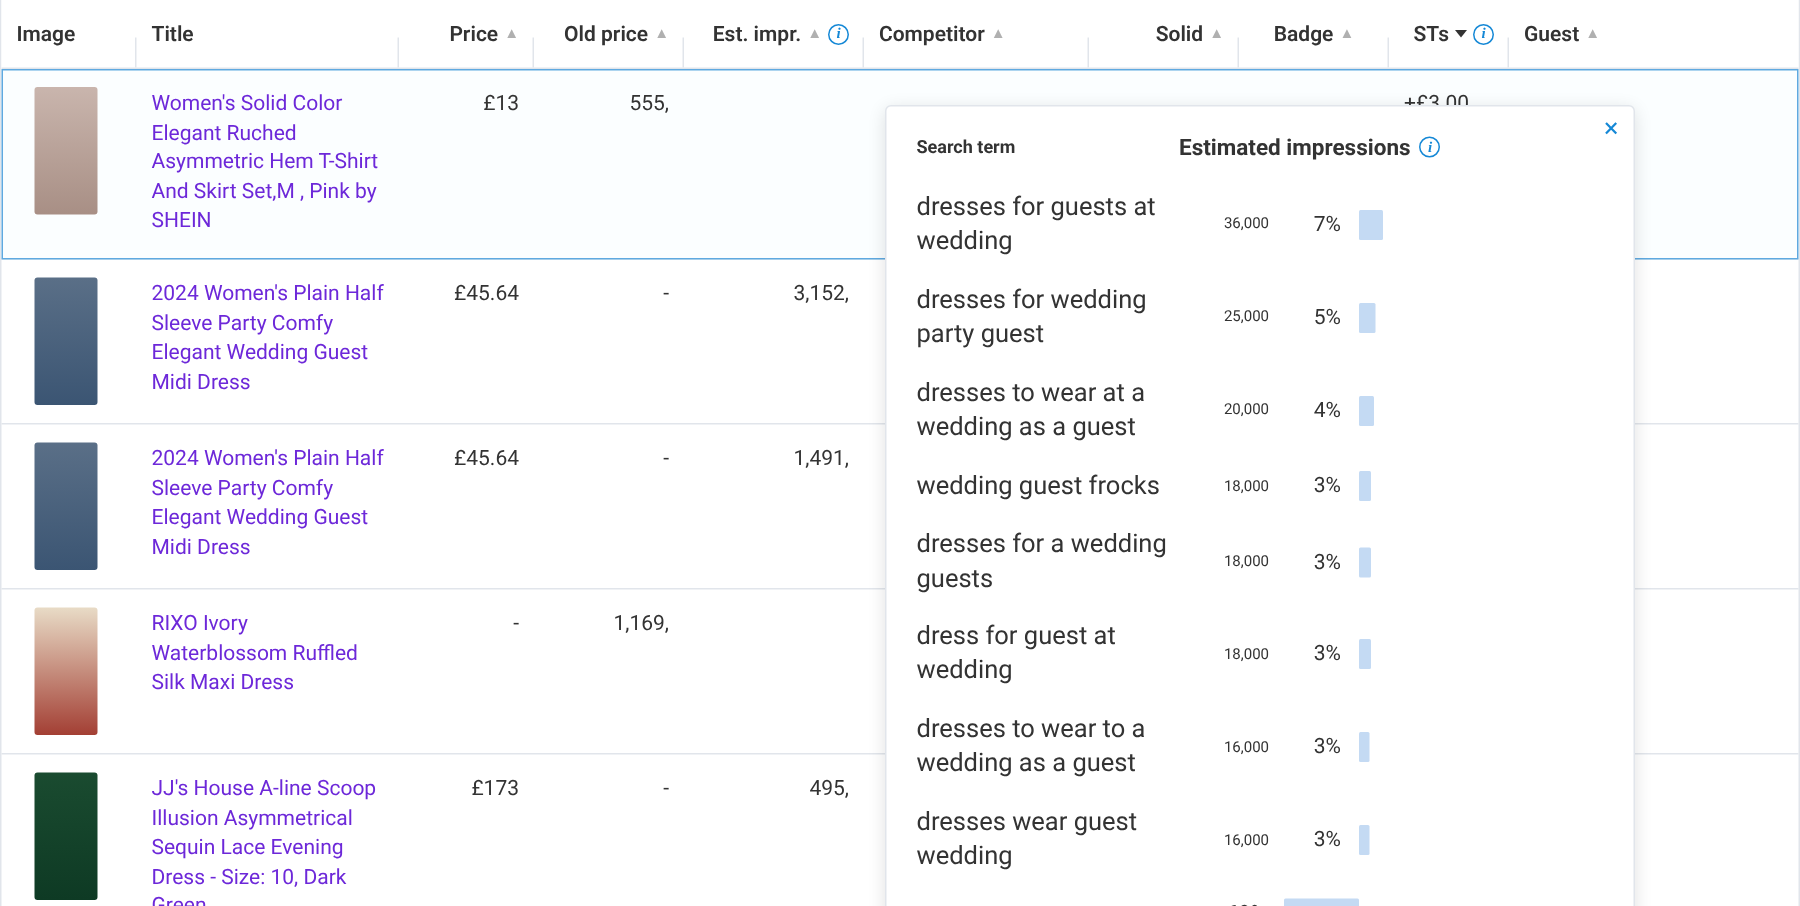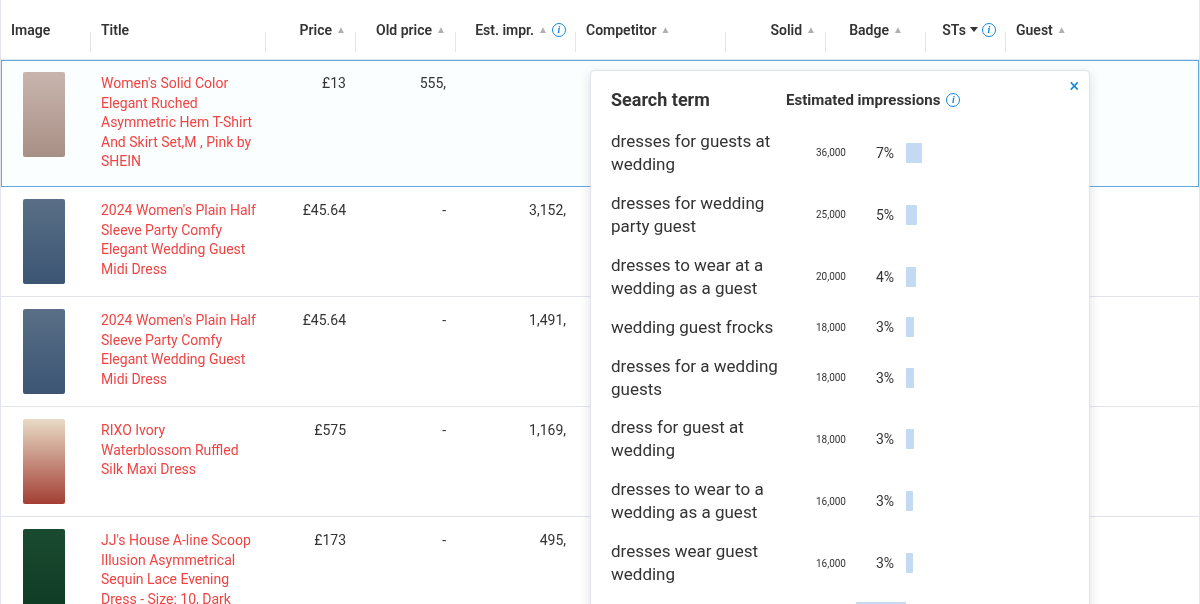--- a/index.html
+++ b/index.html
@@ -17,21 +17,21 @@
     width: 100%;
     border: 1px solid #e1e5eb;
     border-top: none;
   }
   .header-row {
     display: grid;
     grid-template-columns: 90px 175px 90px 100px 120px 150px 100px 100px 80px 90px;
     align-items: center;
     border-bottom: 1px solid #e1e5eb;
     background: #fff;
-    height: 60px;
+    height: 46px;
   }
   .header-cell {
     display: flex;
     align-items: center;
     gap: 4px;
     padding: 8px 10px;
     font-weight: 600;
     color: #333;
     cursor: pointer;
     position: relative;
@@ -87,21 +87,21 @@
     line-height: 1.4;
     color: #333;
   }
   .cell.right { text-align: right; }
   .product-img {
     width: 42px;
     height: 85px;
     border-radius: 2px;
     margin: 12px 0 12px 22px;
   }
-  .title-text { color: #ef4444; }
+  .title-text { color: #6d28d9; }
 
   
   .popover {
     position: absolute;
     top: 70px;
     left: 590px;
     width: 500px;
     background: #fff;
     border: 1px solid #e1e5eb;
     border-radius: 4px;
@@ -117,21 +117,21 @@
     font-size: 18px;
     cursor: pointer;
     line-height: 1;
   }
   .popover-header {
     display: grid;
     grid-template-columns: 175px 90px 50px 1fr;
     padding: 14px 20px 12px 20px;
     align-items: center;
   }
-  .popover-header .ph-term { font-weight: 700; font-size: 18px; }
+  .popover-header .ph-term { font-weight: 700; font-size: 12px; }
   .popover-header .ph-est {
     grid-column: 2 / span 3;
     font-weight: 700;
     font-size: 15px;
     display: flex;
     align-items: center;
     gap: 6px;
     text-align: center;
   }
   .st-row {
@@ -280,21 +280,20 @@
         <div class="cell"></div>
         <div class="cell"></div>
         <div class="cell"></div>
         <div class="cell">+£9.95 delivery</div>
       </div>
       <div class="body-row">
         <div class="cell" style="padding:0">
           <div class="product-img" style="background:linear-gradient(#e8dbc6,#a33f34)"></div>
         </div>
         <div class="cell"><span class="title-text">RIXO Ivory Waterblossom Ruffled Silk Maxi Dress</span></div>
-        <div class="cell right">£575</div>
         <div class="cell right">-</div>
         <div class="cell right">1,169,</div>
         <div class="cell"></div>
         <div class="cell"></div>
         <div class="cell"></div>
         <div class="cell"></div>
         <div class="cell">+£5.00 delivery</div>
       </div>
       <div class="body-row">
         <div class="cell" style="padding:0">

